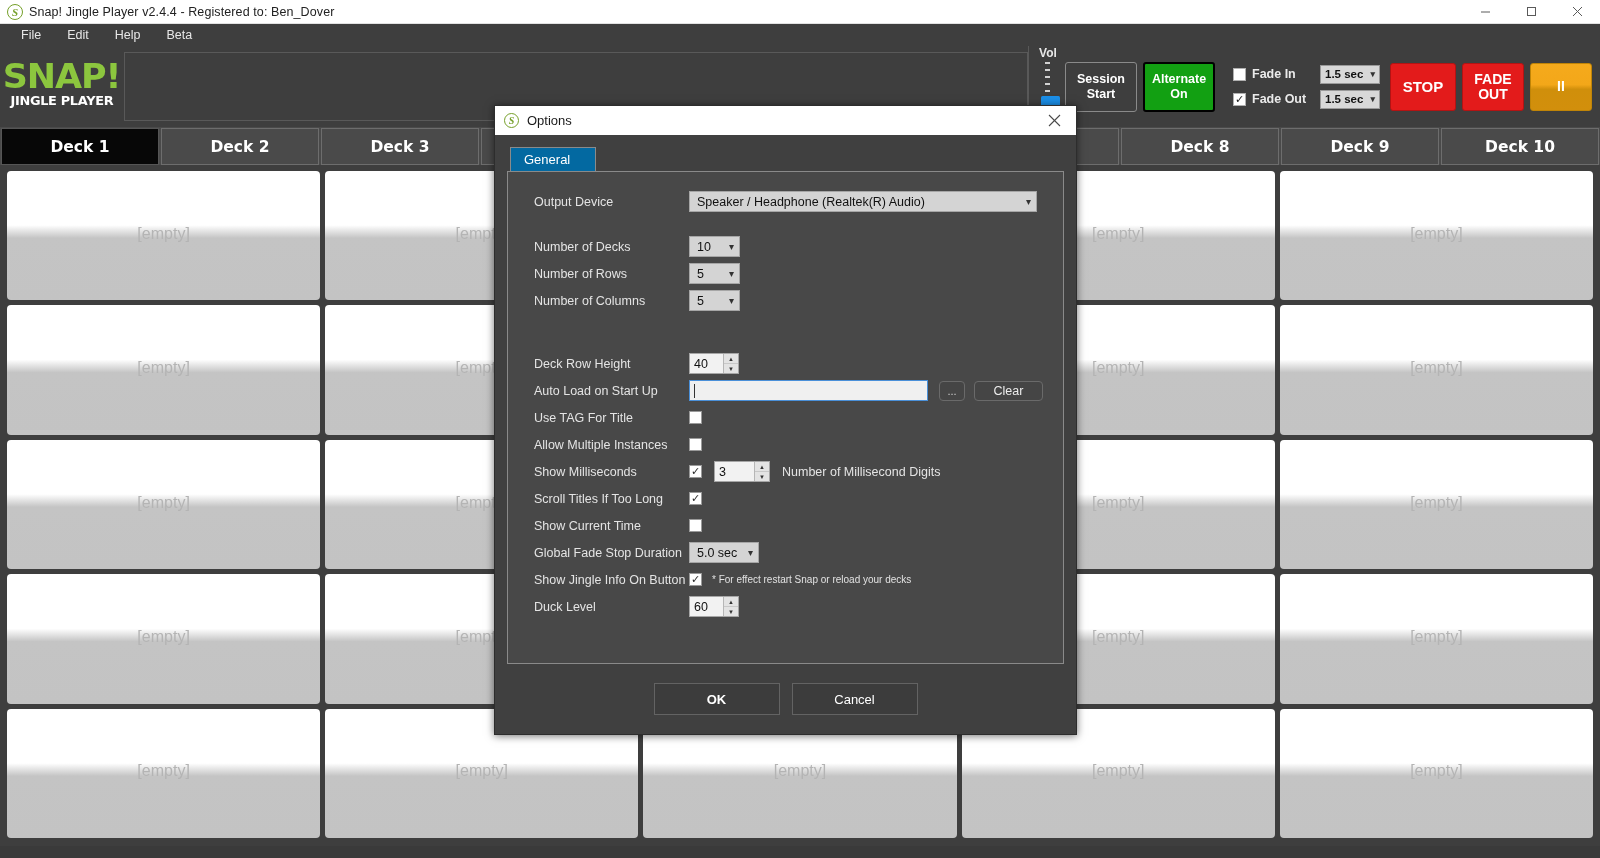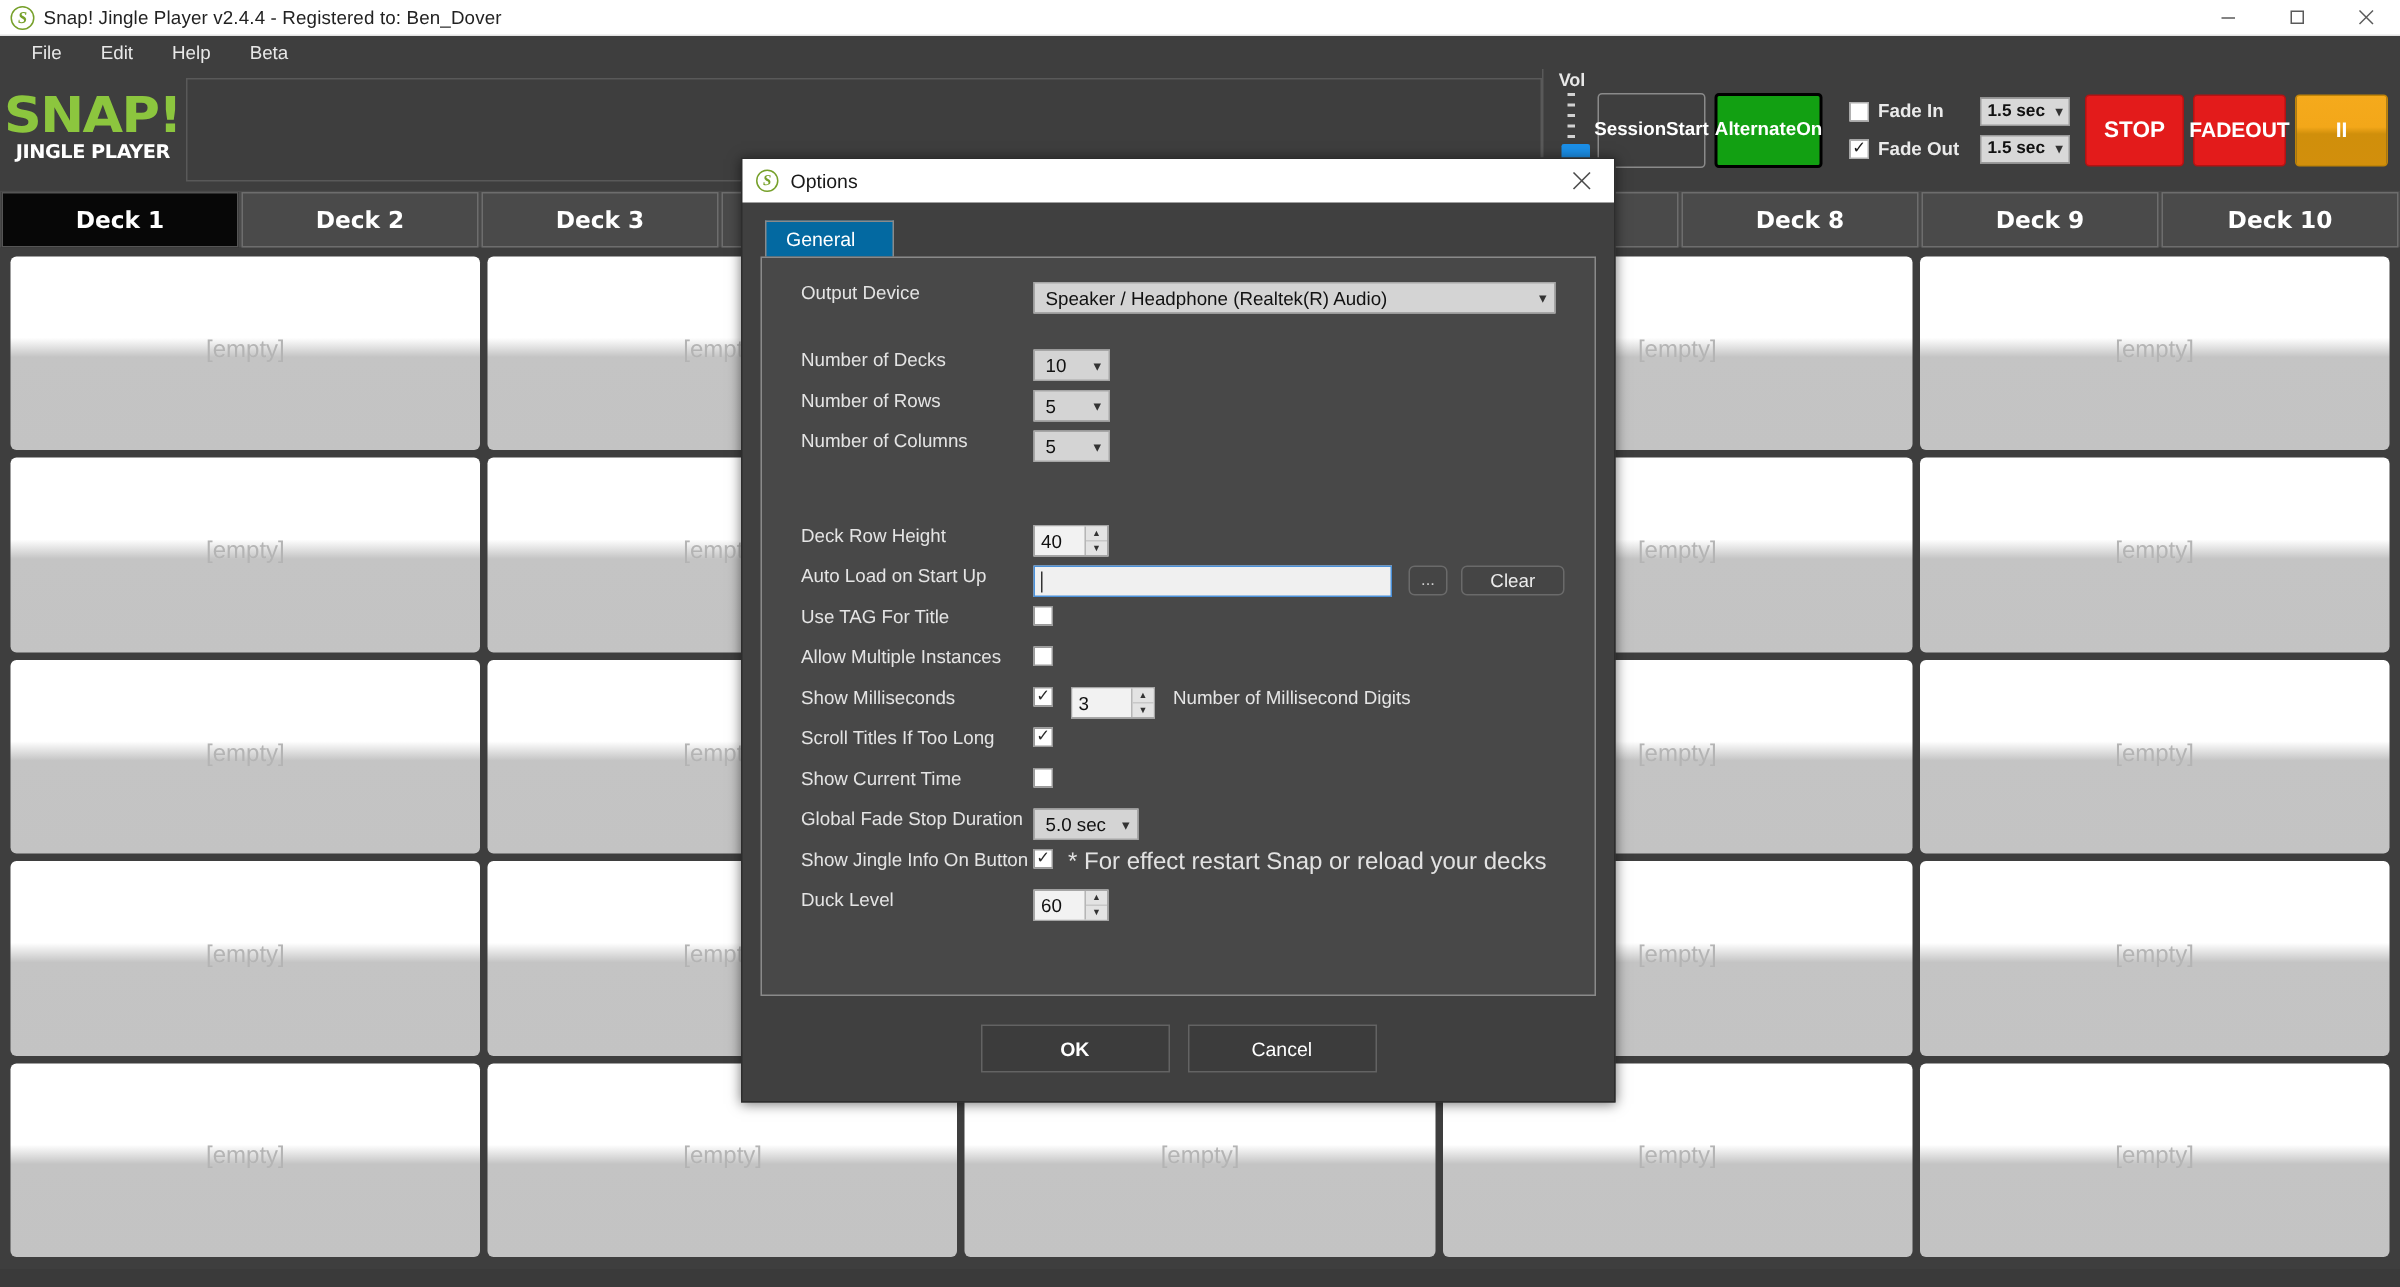--- a/index.html
+++ b/index.html
@@ -92,22 +92,22 @@
     width: 5px; height: 54px; background: #f0f0f0;
   }
   .vol-thumb {
     position: absolute; left: 2px; top: 2px;
     width: 19px; height: 11px; background: #1b8fe8;
     border-radius: 1.5px;
   }
 
   .tb-btn {
     border-radius: 3px; font-size: 12.5px; font-weight: bold;
-    color: #ffffff; display: flex; flex-direction: row;
-    align-items: center; justify-content: center;
+    color: #ffffff; display: flex; flex-direction: column;
+    justify-content: center;
     line-height: 15px; text-align: center;
   }
   .btn-session {
     width: 72px; height: 50px; background: #3e3e3e;
     border: 1px solid #8a8a8a; margin-right: 6px;
   }
   .btn-alt {
     width: 72px; height: 50px; background: #12a012;
     border: 2px solid #000000; margin-right: 18px;
   }
@@ -216,21 +216,21 @@
     font-size: 13px; padding: 4px 25px 5px 13px;
     border: 1px solid #8a8a8a; border-bottom: none;
   }
   .tabpanel {
     flex: 1; border: 1px solid #8a8a8a;
     background: #484848;
     padding: 16px 0 0 0; margin-top: -1px;
   }
 
   .frow {
-    display: flex; align-items: flex-start;
+    display: flex; align-items: center;
     height: 27px; padding-left: 26px;
   }
   .flabel {
     width: 155px; font-size: 12.5px; color: #e4e4e4; flex-shrink: 0;
   }
   .combo {
     background: #d4d4d4; border: 1px solid #a6a6a6;
     height: 21px; font-size: 12.5px; color: #111;
     display: flex; align-items: center; justify-content: space-between;
     padding: 0 5px 0 7px;
@@ -280,21 +280,21 @@
     background: #454545; color: #ececec; font-size: 12.5px;
     display: flex; align-items: center; justify-content: center;
   }
   .dcb {
     width: 13px; height: 13px; background: #ffffff;
     border: 1px solid #9a9a9a;
     display: flex; align-items: center; justify-content: center;
     color: #2b2b2b; font-size: 11px; line-height: 1;
   }
   .note {
-    font-size: 16px; color: #e2e2e2; margin-left: 10px;
+    font-size: 10px; color: #e2e2e2; margin-left: 10px;
   }
   .sublabel {
     font-size: 12.5px; color: #e4e4e4; margin-left: 12px;
   }
   .spacer-row { height: 18px; }
 
   .dlg-footer {
     height: 70px; display: flex; align-items: center;
     justify-content: center; gap: 12px;
   }

